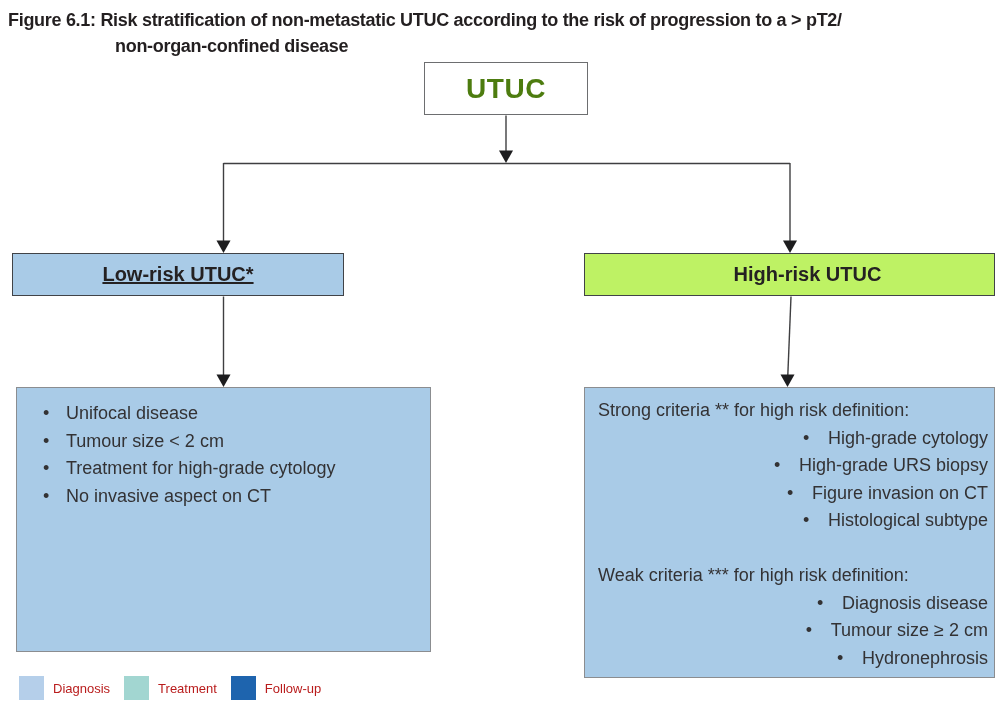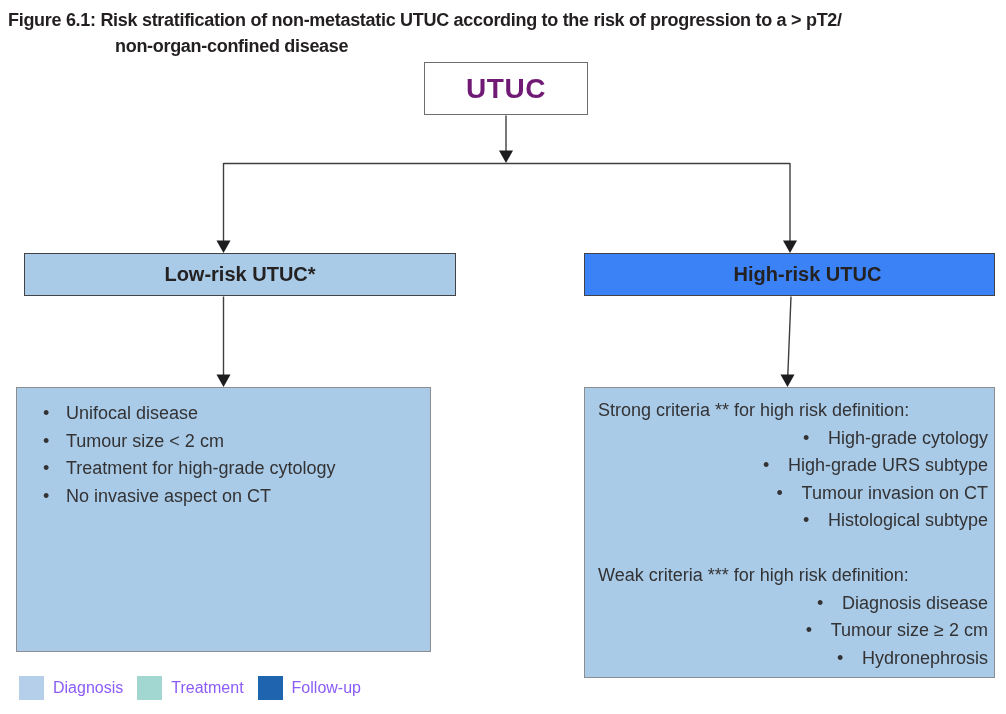--- a/index.html
+++ b/index.html
@@ -15,45 +15,45 @@
   .fig-title .line2{margin-left:107px;}
   
   svg.connectors{position:absolute;left:0;top:0;}
   svg.connectors line{stroke:#3f3f41;stroke-width:1.4;}
   svg.connectors polygon{fill:#1d1d1f;}
   
   .node{position:absolute;box-sizing:border-box;}
   .root{
     left:424px;top:62px;width:164px;height:53px;background:#ffffff;
     border:1.6px solid #6d6e70;display:flex;align-items:center;justify-content:center;
-    font-weight:bold;font-size:28px;letter-spacing:0.5px;color:#701a75;
+    font-weight:bold;font-size:28px;letter-spacing:0.5px;color:#4d7c0f;
   }
   .hdr{
     height:43px;background:#a9cbe7;border:1.8px solid #414347;
     display:flex;align-items:center;justify-content:center;
     font-weight:bold;font-size:20px;color:#242122;
   }
-  .hdr.low{left:24px;top:253px;width:432px;}
+  .hdr.low{left:12px;top:253px;width:332px;text-decoration:underline;}
   .hdr.high{left:584px;top:253px;width:411px;}
   .detail{
     background:#a9cbe7;border:1.6px solid #8b8d90;
     font-size:18px;line-height:27.5px;color:#333234;
   }
   .detail.low{left:16px;top:387px;width:415px;height:265px;padding:12px 8px 0 26px;}
   .detail.high{left:584px;top:387px;width:411px;height:291px;padding:9px 6px 8px 13px;}
   .bi{display:flex;}
   .bi::before{content:"\2022";flex:0 0 23px;}
   .detail.high .bi{margin-left:4px;justify-content:flex-end;}
   .detail.high .bi::before{flex-basis:25px;}
   .sec-gap{height:27.5px;}
   
   .legend{position:absolute;left:19px;top:676px;display:flex;align-items:center;}
   .leg{display:flex;align-items:center;margin-right:14px;}
   .sw{width:25px;height:24px;margin-right:9px;}
-  .leg-label{font-size:16px;color:#8b5cf6;}
+  .leg-label{font-size:13px;color:#b91c1c;}
 </style>
 </head>
 <body>
 
 <div class="stage">
 
   <div class="fig-title">
     <div>Figure 6.1: Risk stratification of non-metastatic UTUC according to the risk of progression to a &gt; pT2/</div>
     <div class="line2">non-organ-confined disease</div>
   </div>
@@ -85,21 +85,21 @@
   </svg>
 
   <div class="node root">
     <span>UTUC</span>
   </div>
 
   <div class="node hdr low" style="background-color: rgb(169, 203, 231);">
     <span>Low-risk UTUC*</span>
   </div>
 
-  <div class="node hdr high" style="background-color: #3b82f6; padding-left: 36px;">
+  <div class="node hdr high" style="background-color: #bef264; padding-left: 36px;">
     <span>High-risk UTUC</span>
   </div>
 
   <div class="node detail low" style="background-color: rgb(169, 203, 231);">
     <div class="bi">
         <span>Unifocal disease</span>
       </div>
     <div class="bi">
         <span>Tumour size &lt; 2 cm</span>
       </div>
@@ -110,24 +110,24 @@
         <span>No invasive aspect on CT</span>
       </div>
   </div>
 
   <div class="node detail high" style="background-color: rgb(169, 203, 231);">
     <div>Strong criteria ** for high risk definition:</div>
     <div class="bi">
         <span>High-grade cytology</span>
       </div>
     <div class="bi">
-        <span>High-grade URS subtype</span>
+        <span>High-grade URS biopsy</span>
       </div>
     <div class="bi">
-        <span>Tumour invasion on CT</span>
+        <span>Figure invasion on CT</span>
       </div>
     <div class="bi">
         <span>Histological subtype</span>
       </div>
     <div class="sec-gap"></div>
     <div>Weak criteria *** for high risk definition:</div>
     <div class="bi">
         <span>Diagnosis disease</span>
       </div>
     <div class="bi">

